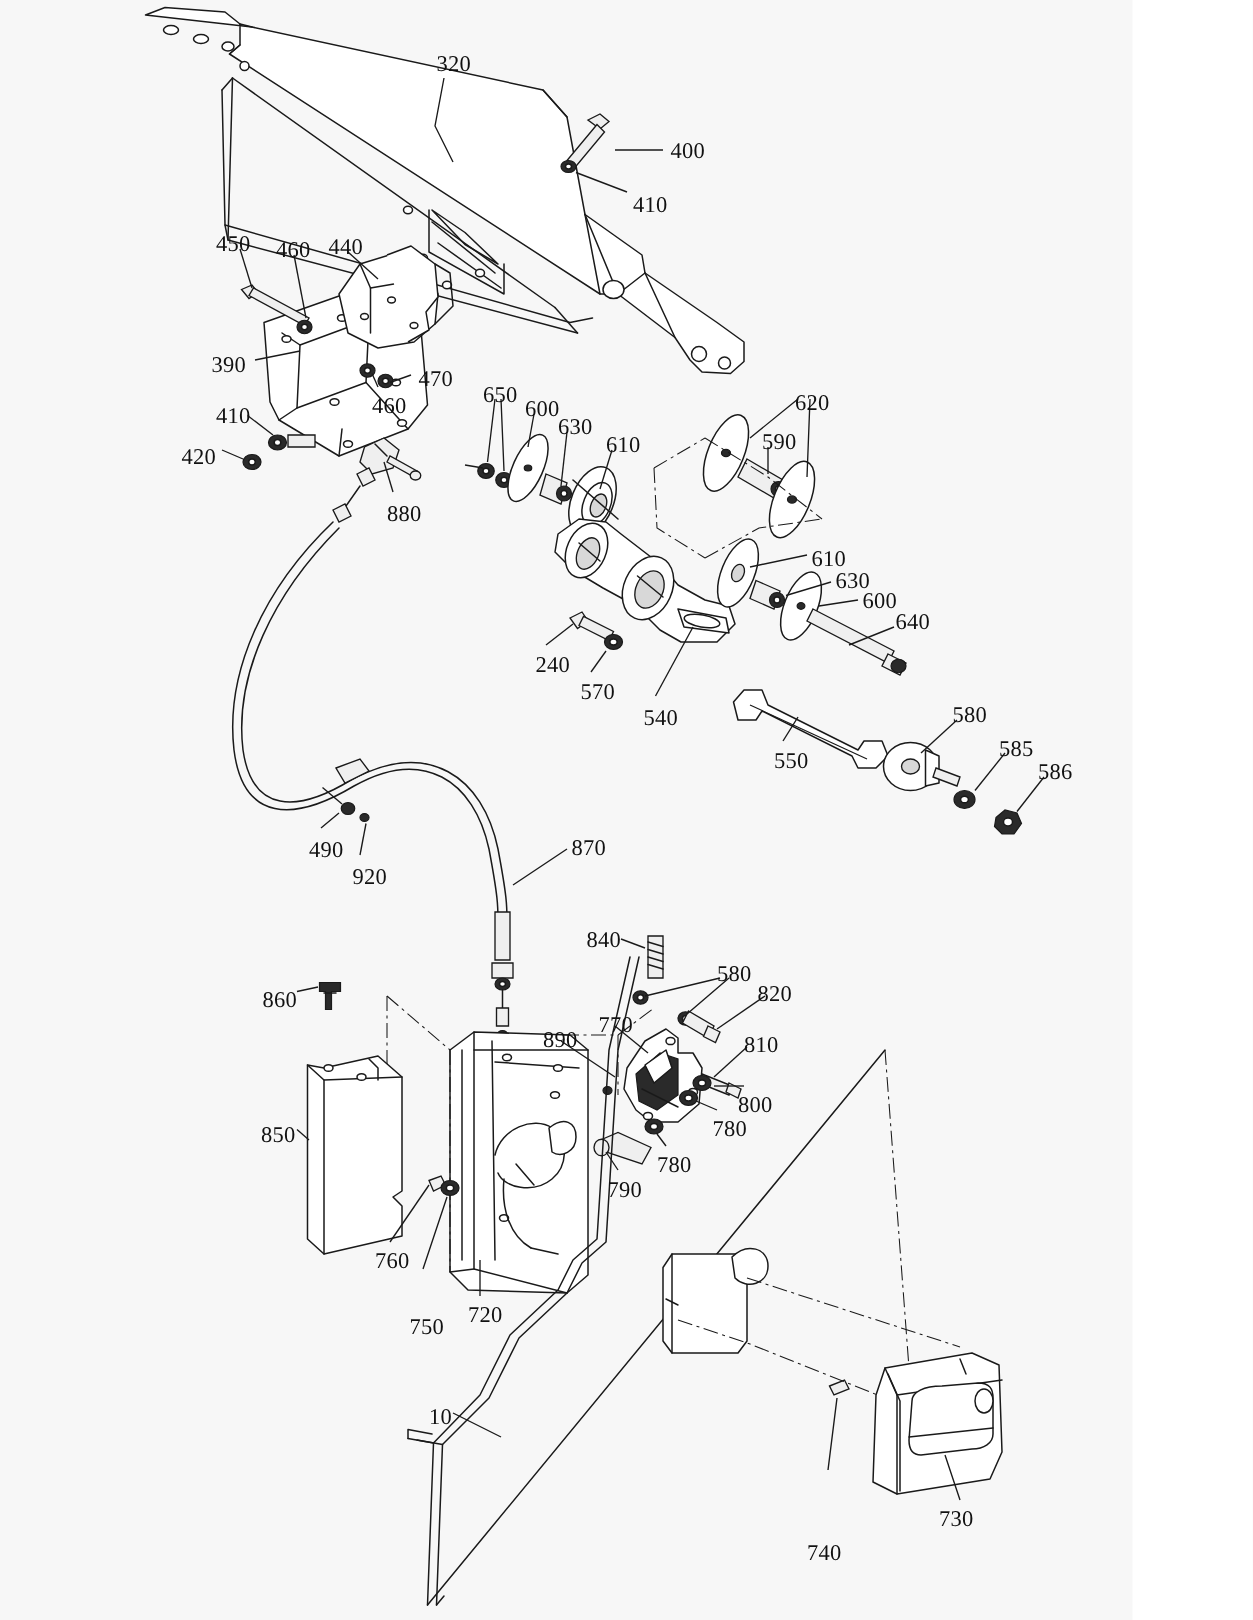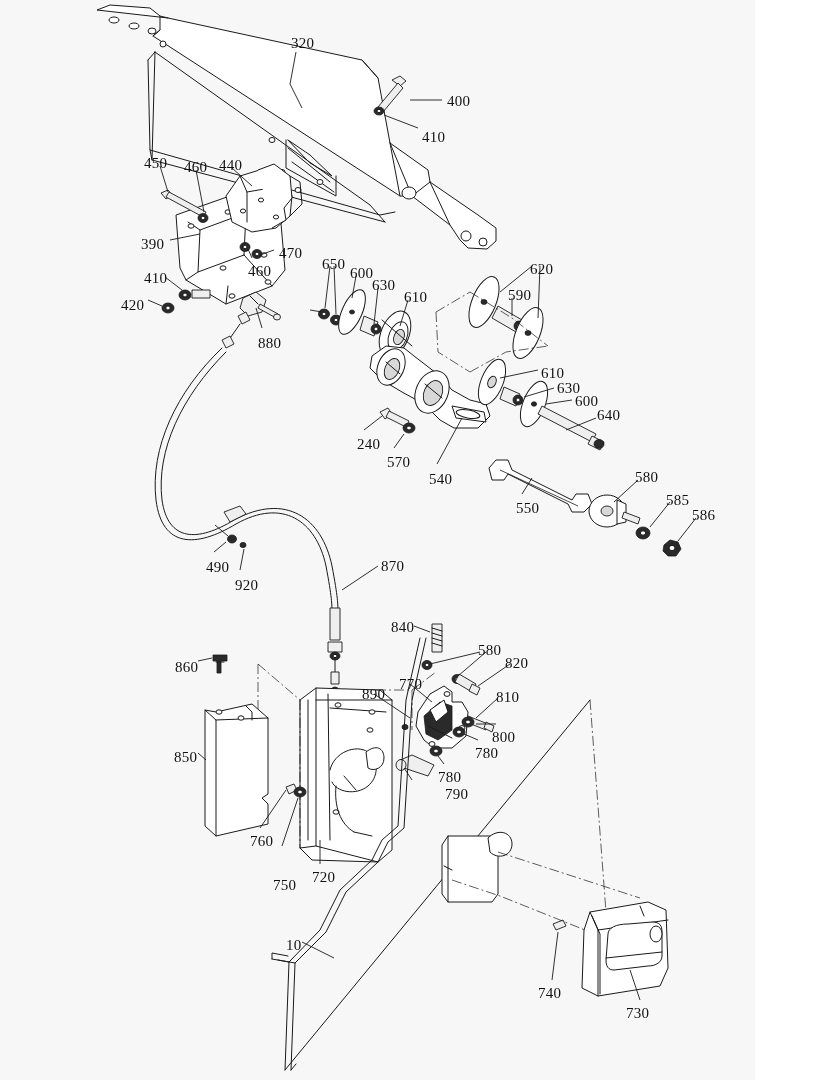--- a/index.html
+++ b/index.html
@@ -473,23 +473,23 @@
       <div class="lbl" style="left: 381px; top: 559px;">870</div>
       <div class="lbl" style="left: 391px; top: 620px;">840</div>
       <div class="lbl" style="left: 478px; top: 643px;">580</div>
       <div class="lbl" style="left: 505px; top: 656px;">820</div>
       <div class="lbl" style="left: 399px; top: 677px;">770</div>
       <div class="lbl" style="left: 362px; top: 687px; text-align: right;">890</div>
       <div class="lbl" style="left: 496px; top: 690px;">810</div>
       <div class="lbl" style="left: 492px; top: 730px;">800</div>
       <div class="lbl" style="left: 475px; top: 746px;">780</div>
       <div class="lbl" style="left: 438px; top: 770px;">780</div>
-      <div class="lbl" style="left: 405px; top: 787px; padding-left: 40px;">790</div>
+      <div class="lbl" style="left: 405px; top: 787px;">790</div>
       <div class="lbl" style="left: 175px; top: 660px;">860</div>
       <div class="lbl" style="left: 174px; top: 750px;">850</div>
       <div class="lbl" style="left: 250px; top: 834px;">760</div>
       <div class="lbl" style="left: 273px; top: 878px;">750</div>
       <div class="lbl" style="left: 312px; top: 870px;">720</div>
       <div class="lbl" style="left: 286px; top: 938px;">10</div>
-      <div class="lbl" style="left: 538px; top: 986px;">740</div>
+      <div class="lbl" style="left: 538px; top: 1029px;">740</div>
       <div class="lbl" style="left: 626px; top: 1006px;">730</div>
     </div>
 </div>
 
 </body></html>

